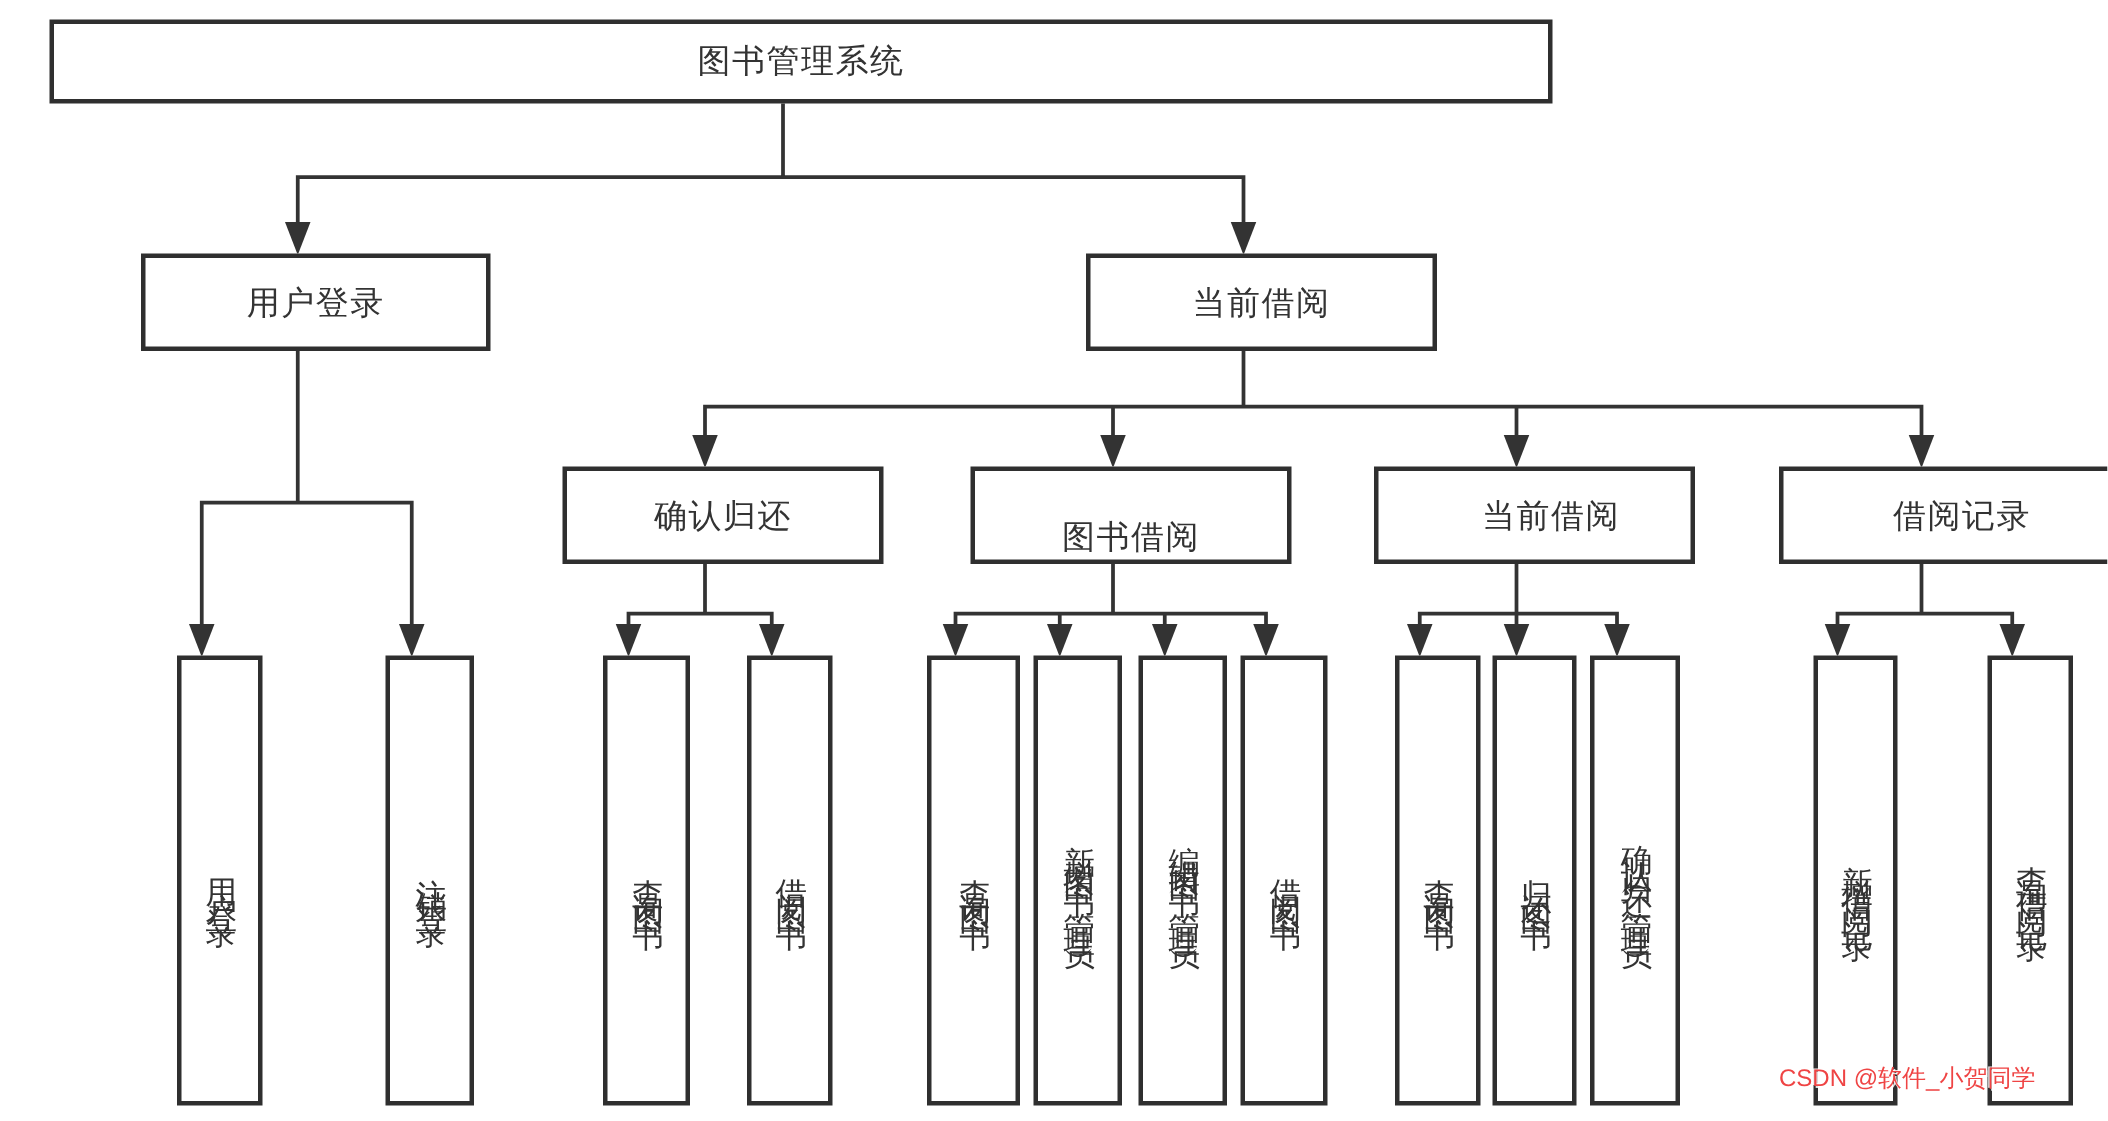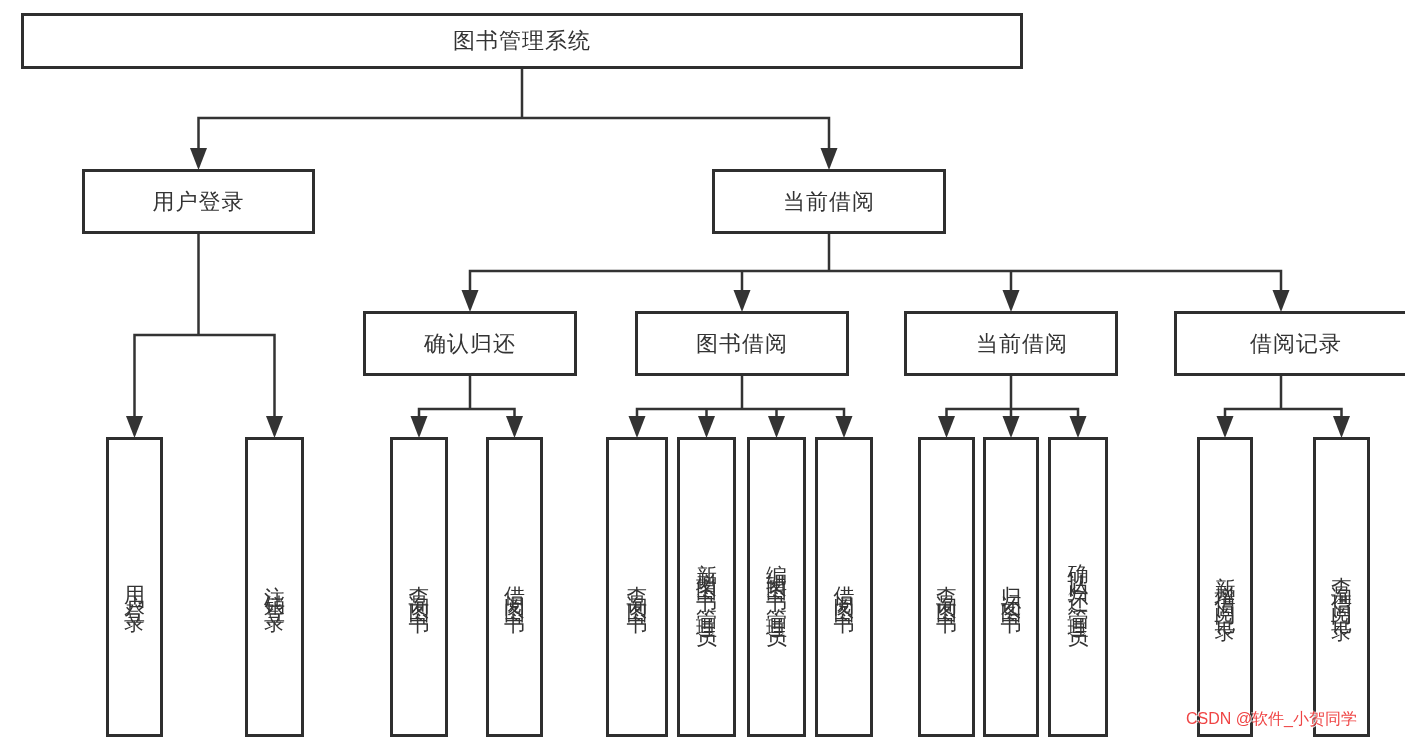--- a/index.html
+++ b/index.html
@@ -27,20 +27,21 @@
   .wires polygon { fill: #333333; stroke: none; }
   .box {
     position: absolute;
     box-sizing: border-box;
     border: 3px solid #2f2f2f;
     background: #ffffff;
     display: flex;
     align-items: center;
     justify-content: center;
     z-index: 2;
+    margin-left: 12px;
   }
   .hlabel {
     font-size: 22px;
     letter-spacing: 1px;
     white-space: nowrap;
     color: #333333;
   }
   .vlabel {
     writing-mode: vertical-rl;
     text-orientation: mixed;
@@ -57,21 +58,21 @@
     font-size: 16px;
     color: #ef4444;
     text-shadow: 1px 1px 0 rgba(255,255,255,0.85), -1px -1px 0 rgba(255,255,255,0.85);
     white-space: nowrap;
   }
   
   #n-root { left: 21px;  top: 13px;  width: 1002px; height: 56px; }
   #n-user { left: 82px;  top: 169px; width: 233px;  height: 65px; }
   #n-book { left: 712px; top: 169px; width: 234px;  height: 65px; }
   #n-gnew { left: 363px; top: 311px; width: 214px;  height: 65px; }
-  #n-gbor { left: 635px; top: 311px; width: 214px;  height: 65px; }
+  #n-gbor { left: 635px; top: 311px; width: 214px;  height: 65px; align-items: flex-end; }
   #n-gcur { left: 904px; top: 311px; width: 214px;  height: 65px; padding-left: 22px; }
   #n-grec { left: 1174px;top: 311px; width: 244px;  height: 65px; }
   .leaf { top: 437px; height: 300px; }
   #n-a1 { left: 106px;  width: 57px; }
   #n-a2 { left: 245px;  width: 59px; }
   #n-b1 { left: 390px;  width: 58px; }
   #n-b2 { left: 486px;  width: 57px; }
   #n-c1 { left: 606px;  width: 62px; }
   #n-c2 { left: 677px;  width: 59px; }
   #n-c3 { left: 747px;  width: 59px; }

